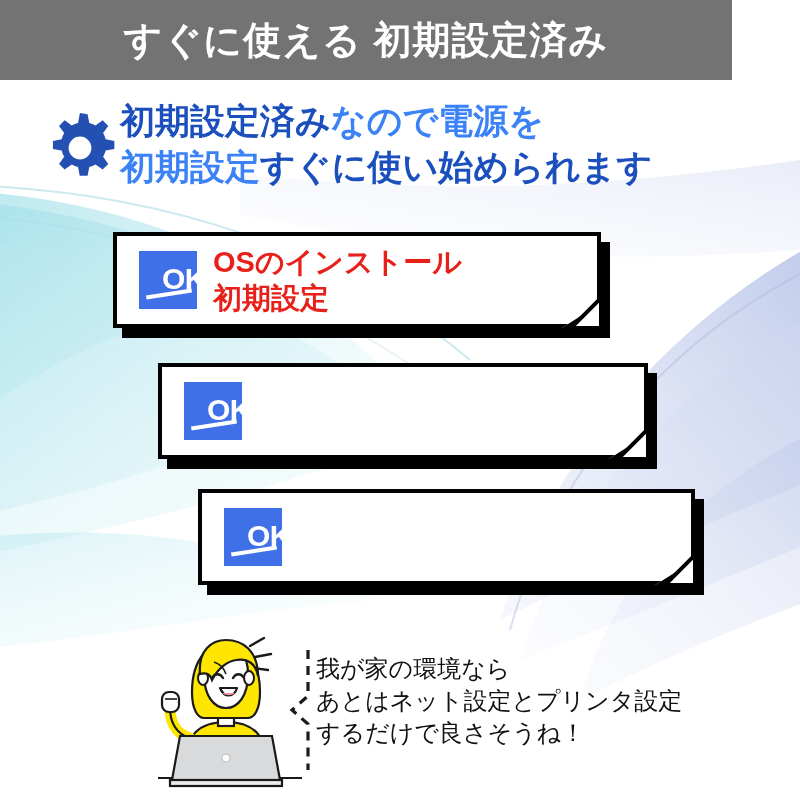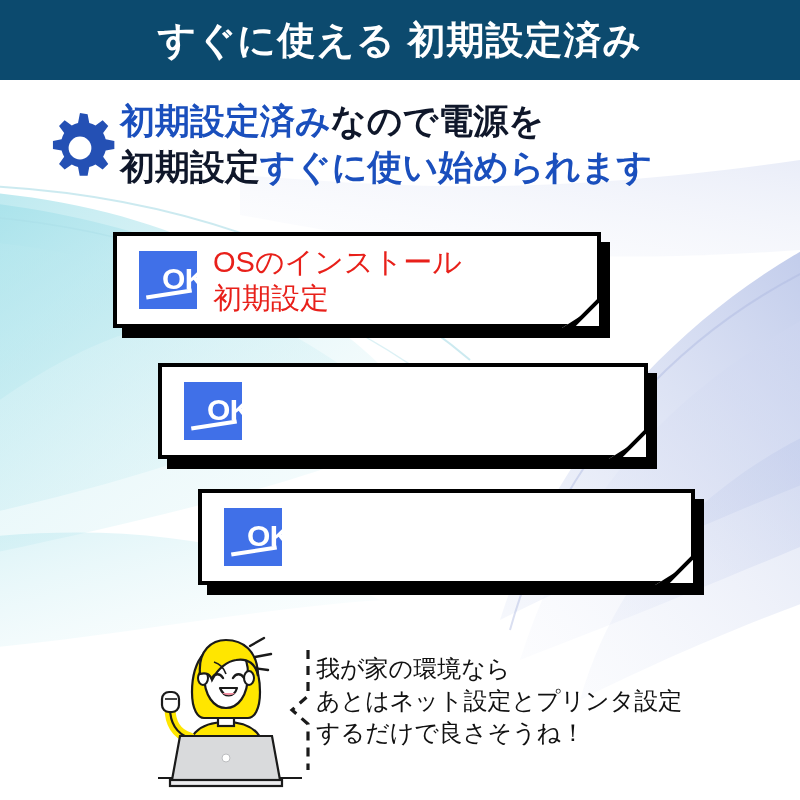--- a/index.html
+++ b/index.html
@@ -27,23 +27,23 @@
     height: 800px;
     z-index: 0;
     pointer-events: none;
   }
 
   
   #header-banner {
     position: absolute;
     left: 0;
     top: 0;
-    width: 800px;
+    width: 732px;
     height: 80px;
-    background: #0c4a6e;
+    background: #737373;
     z-index: 5;
     display: flex;
     align-items: center;
     justify-content: center;
   }
   #header-title {
     color: #ffffff;
     font-size: 38px;
     font-weight: bold;
     letter-spacing: 1px;
@@ -76,21 +76,21 @@
     width: 676px;
   }
   .headline-line {
     font-size: 35px;
     font-weight: bold;
     line-height: 46px;
     white-space: nowrap;
     color: #111111;
   }
   .hl-blue { color: #1a4fbd; }
-  .hl-black { color: #0f172a; }
+  .hl-black { color: #3b82f6; }
 
   
   .ok-card {
     position: absolute;
     z-index: 8;
     box-sizing: border-box;
   }
   .card-shadow {
     position: absolute;
     left: 9px;
@@ -152,21 +152,21 @@
     left: 7px;
     bottom: 13px;
     width: 46px;
     height: 4px;
     background: #ffffff;
     transform: rotate(-9deg);
   }
   .card-text {
     margin-left: 16px;
     color: #e8201a;
-    font-weight: normal;
+    font-weight: bold;
     font-size: 29px;
     line-height: 36px;
     white-space: nowrap;
   }
 
   #card-1 { left: 113px; top: 232px; width: 488px; height: 96px; }
   #card-2 { left: 158px; top: 363px; width: 490px; height: 96px; }
   #card-3 { left: 198px; top: 489px; width: 497px; height: 96px; }
 
   #card-3 .card-body { overflow: visible; }

